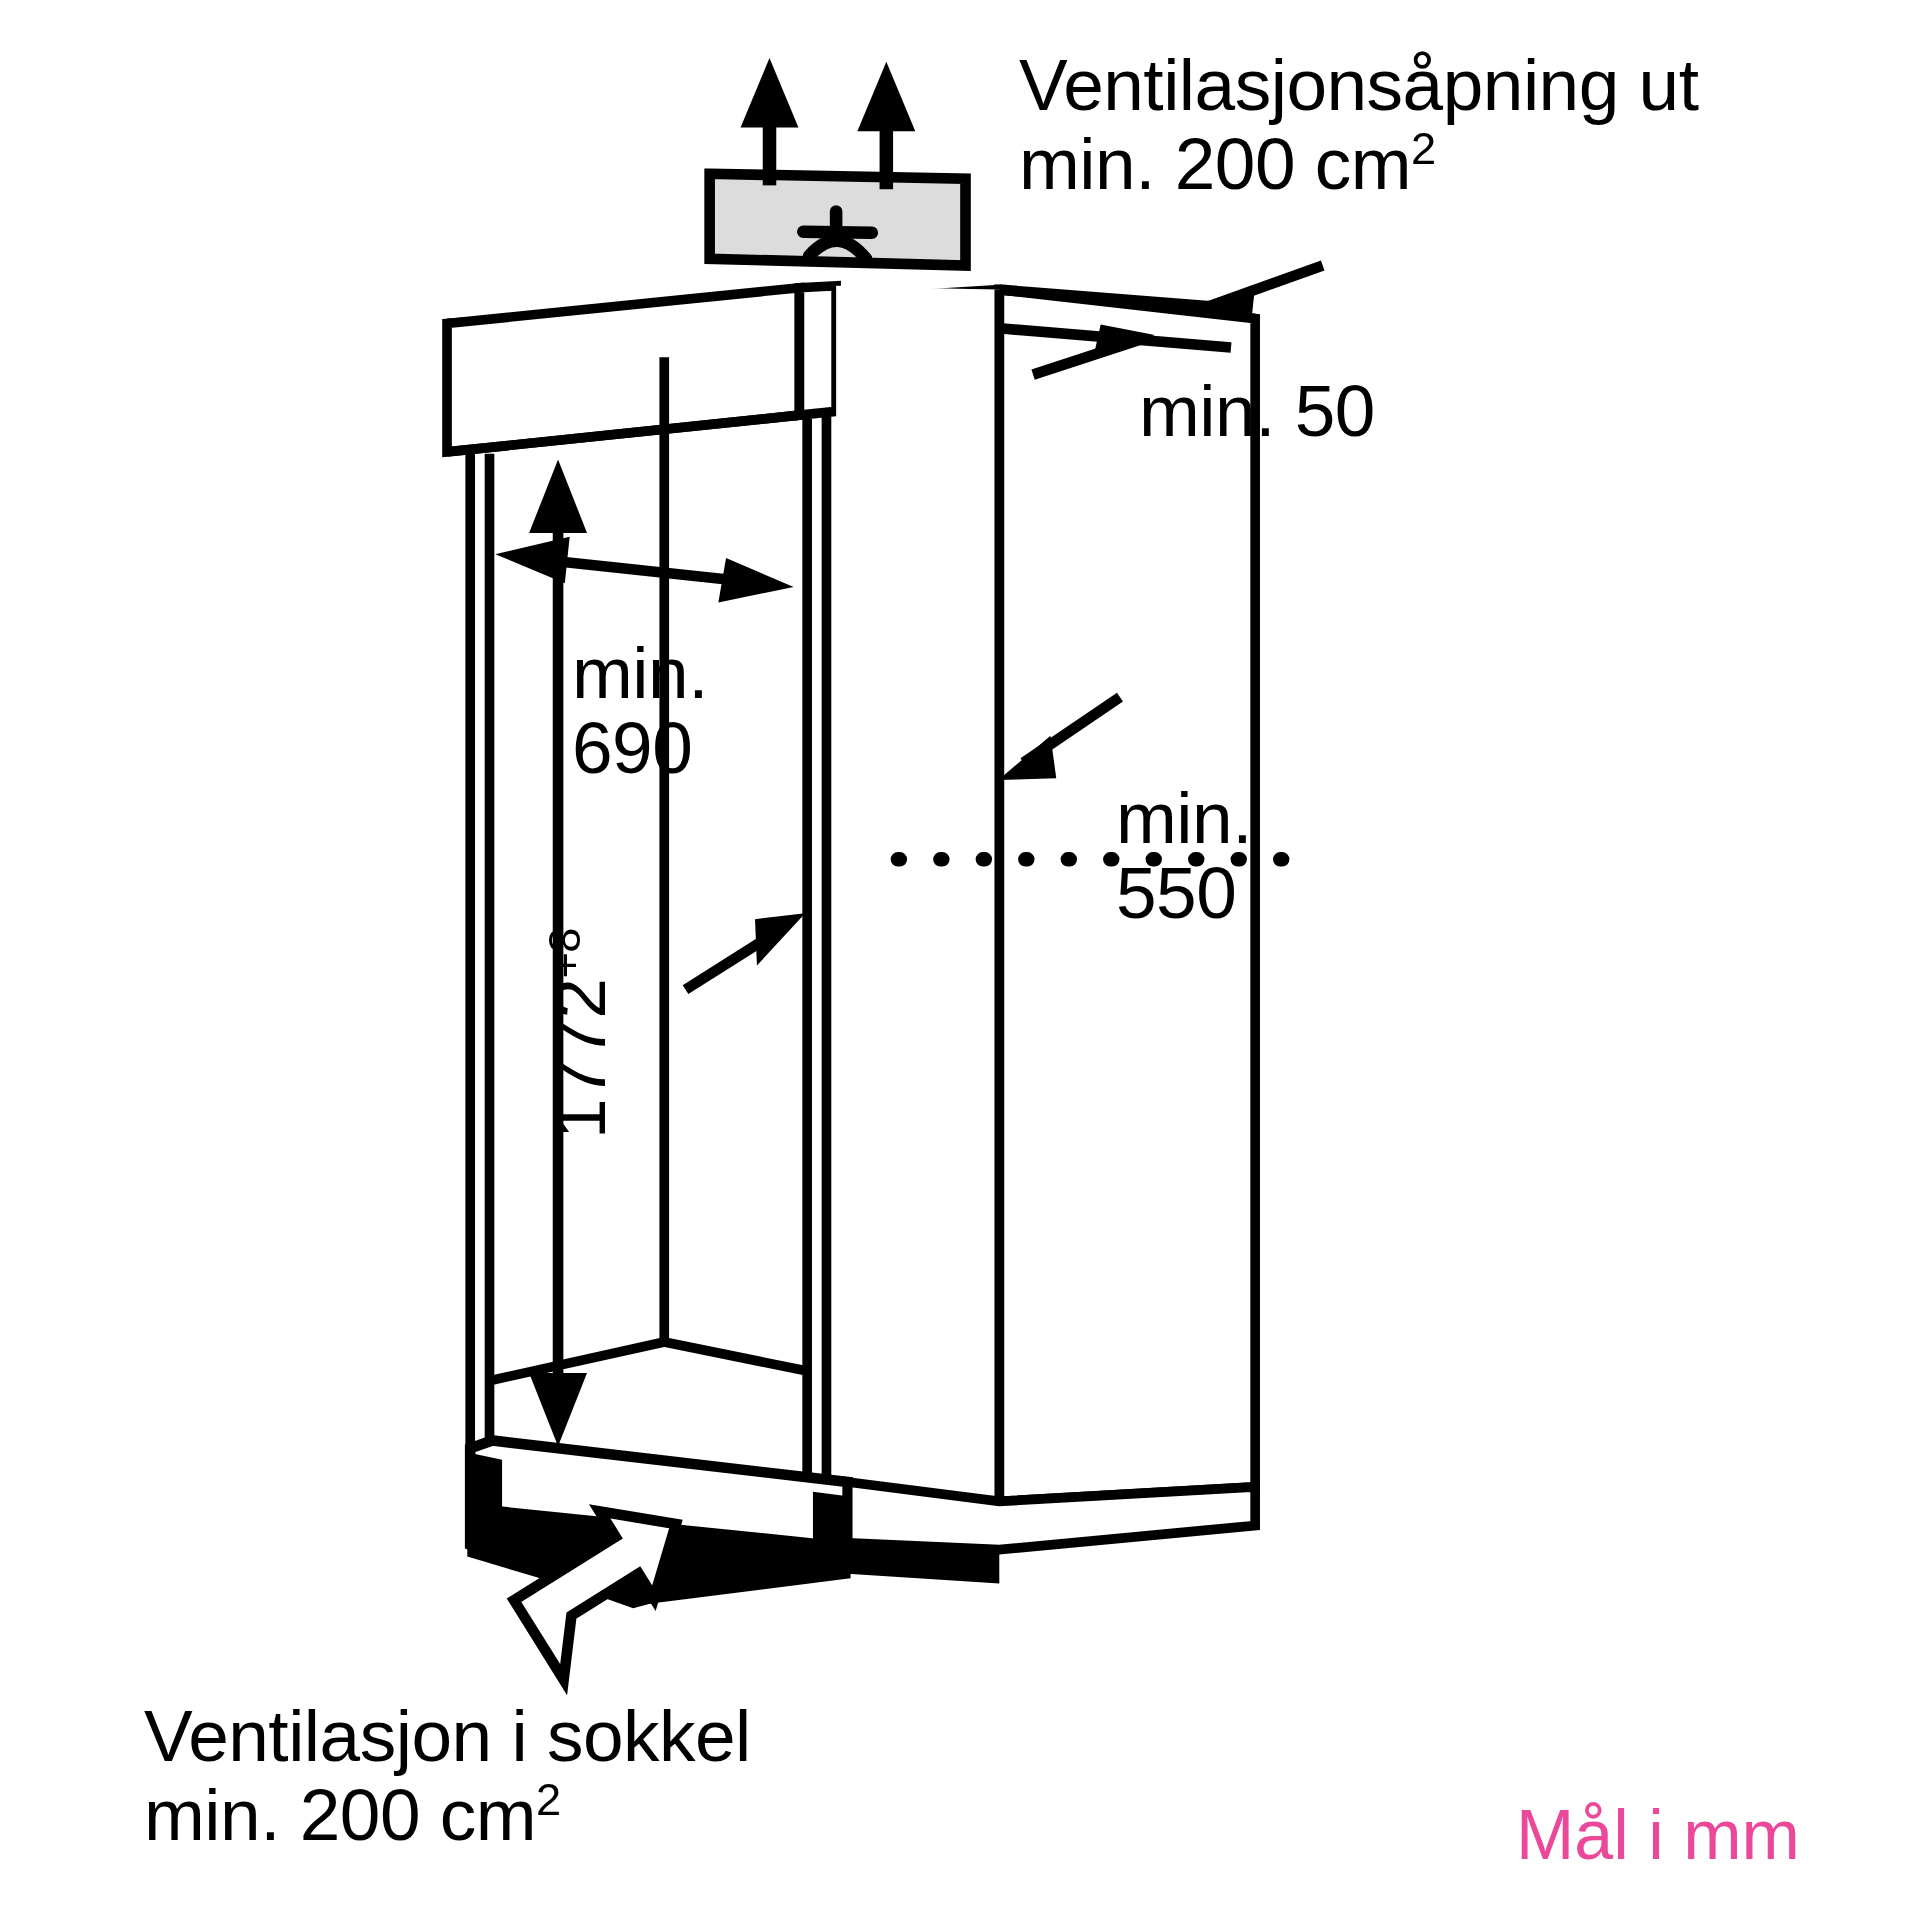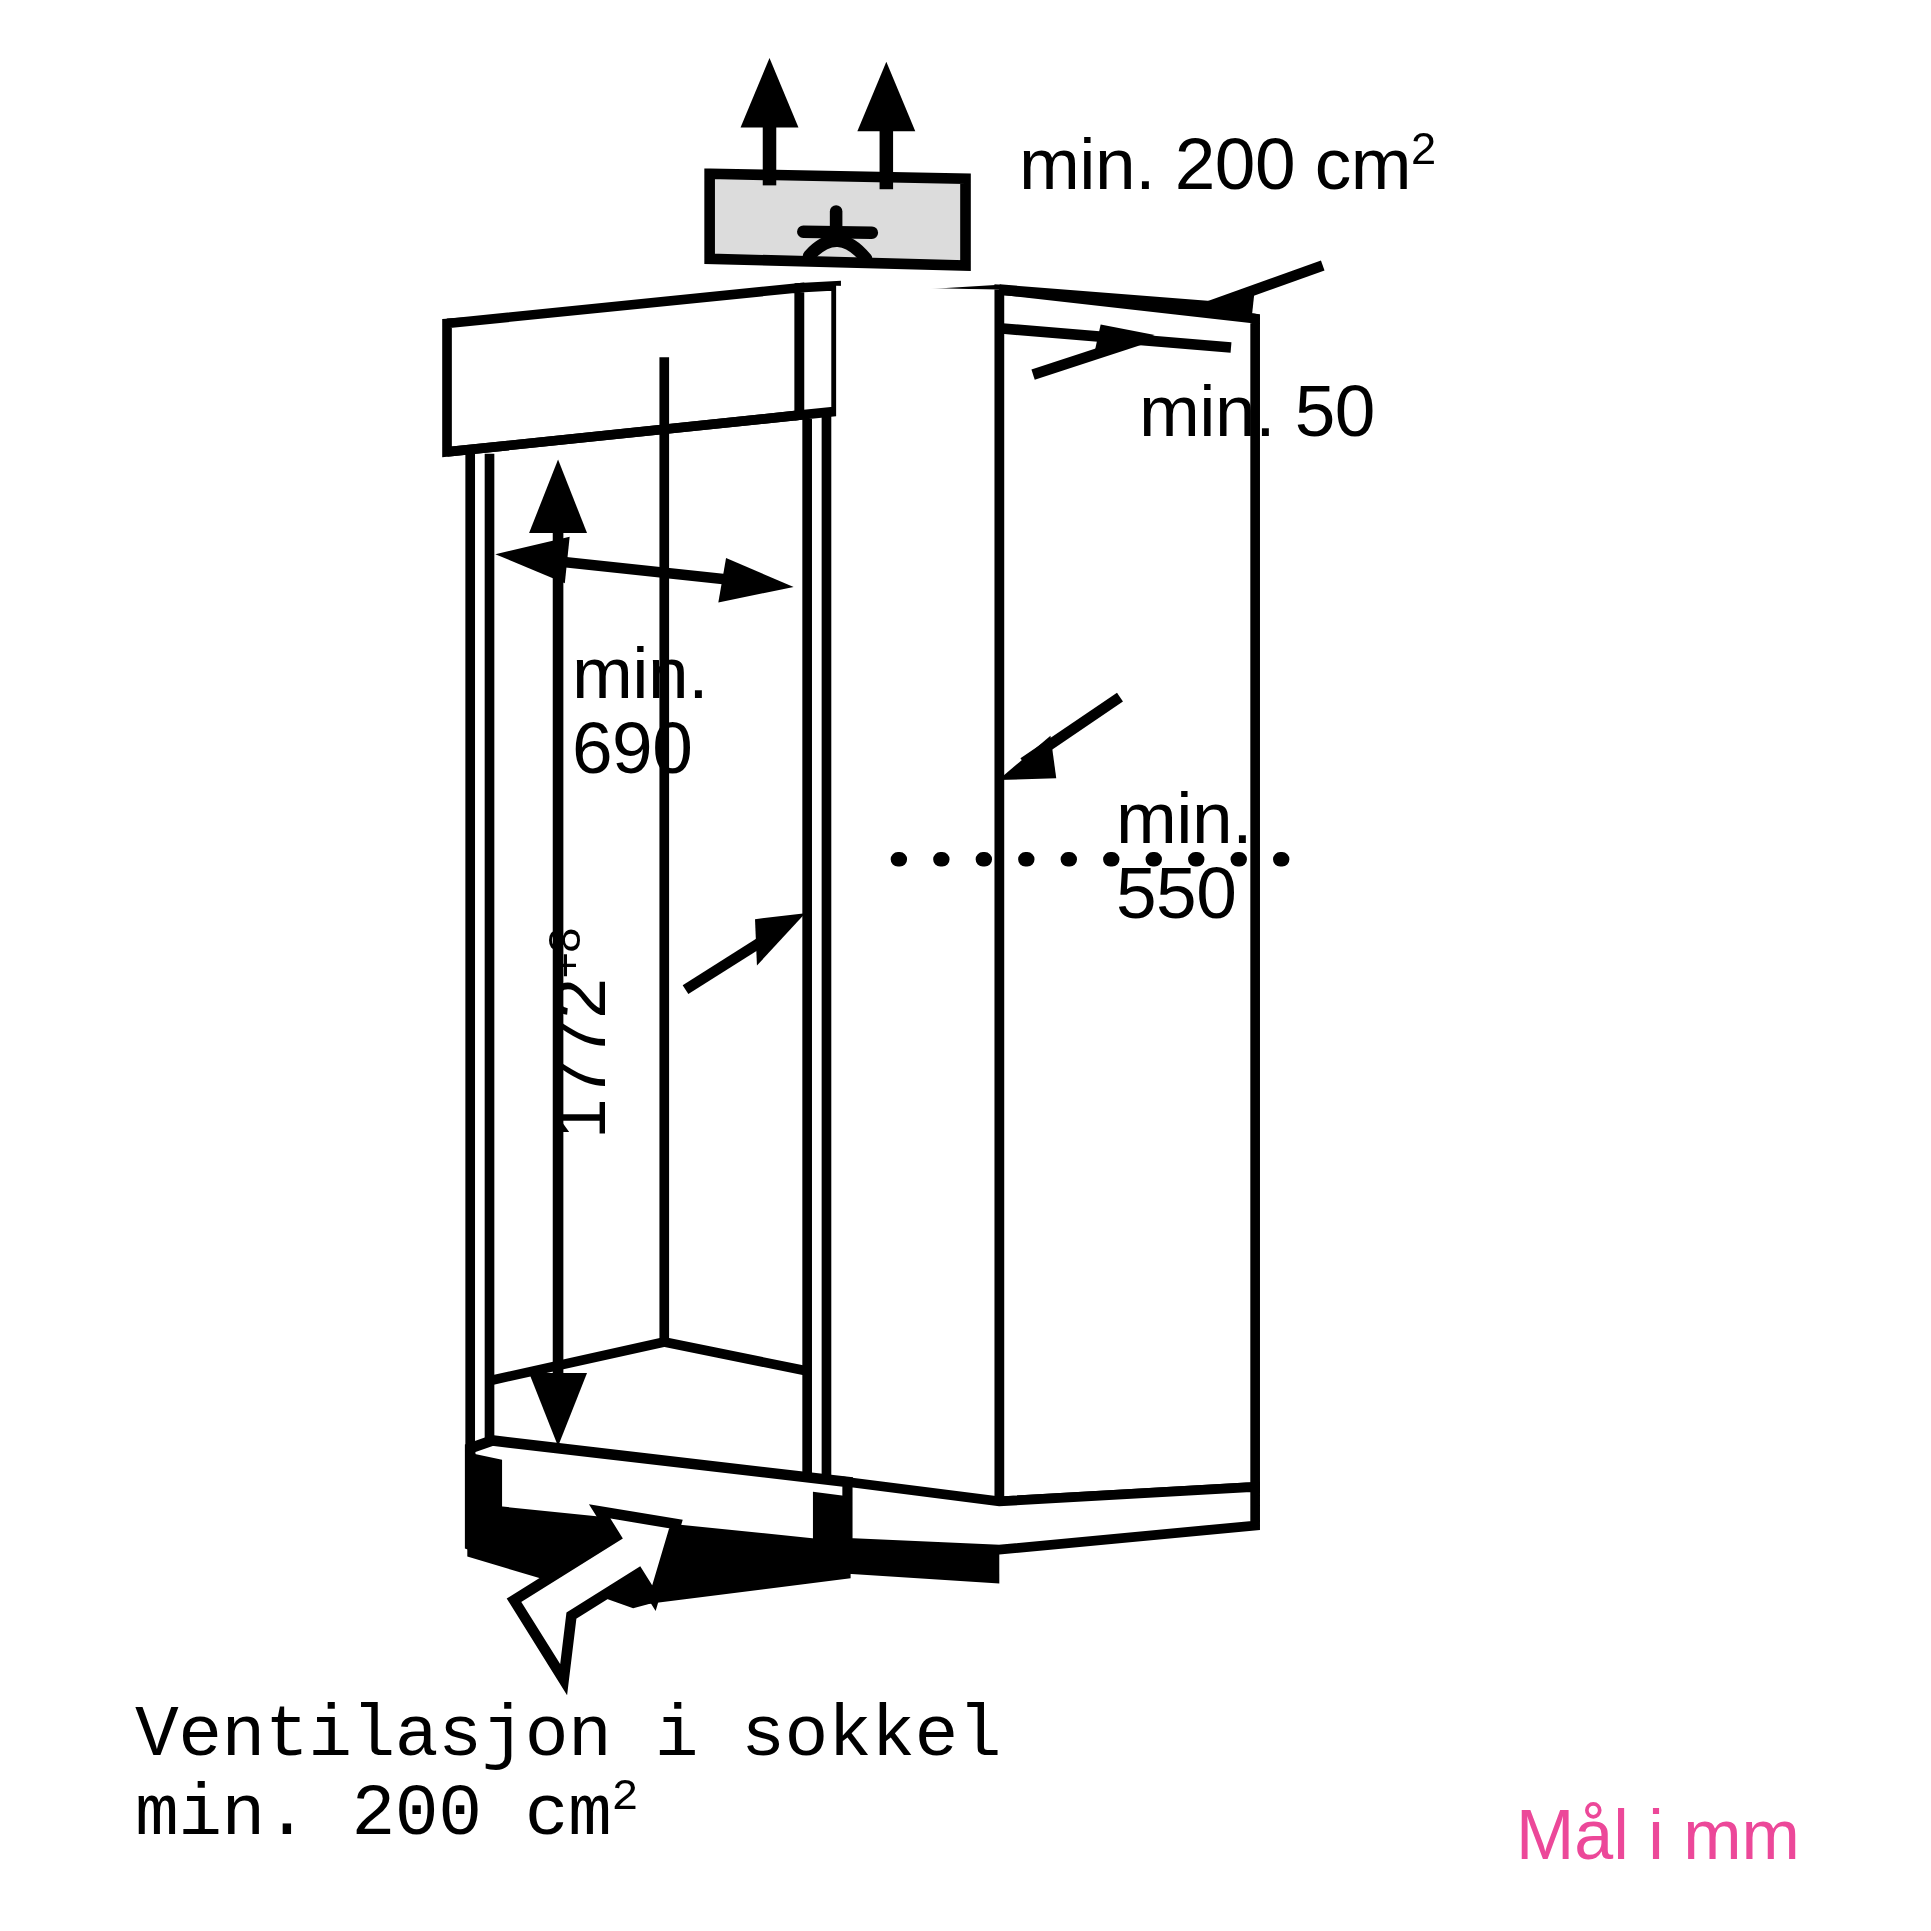--- a/index.html
+++ b/index.html
@@ -51,23 +51,22 @@
     left: 572px;
     top: 635px;
     line-height: 1.03;
   }
   #label-min550 {
     left: 1116px;
     top: 780px;
     line-height: 1.03;
   }
   #label-vent-base {
-    left: 135px;
+    left: 144px;
     top: 1697px;
-    font-family: Liberation Mono, monospace;
   }
   #label-units {
     left: 1516px;
     top: 1798px;
     color: #ec4899;
     font-size: 70px;
     letter-spacing: 0px;
   }
   
   #label-height {
@@ -224,21 +223,21 @@
       <line x1="1160" y1="722" x2="1060" y2="790" stroke-width="11"></line>
       <polygon points="1034,808 1088,762 1094,806" stroke="none"></polygon>
     </g>
 
     <g>
       <line x1="930" y1="890" x2="1365" y2="890" stroke="#000000" stroke-width="15" stroke-linecap="round" stroke-dasharray="2 42"></line>
     </g>
 
   </svg>
 
-  <div class="lbl lbl-big" id="label-vent-top"><br><span>min. 200 cm</span><span class="sup">2</span></div>
+  <div class="lbl lbl-big" id="label-vent-top"><span>Ventilasjonsåpning ut</span><br><span>min. 200 cm</span><span class="sup">2</span></div>
 
   <div class="lbl lbl-big" id="label-min50">min. 50</div>
 
   <div class="lbl lbl-big" id="label-min560"><span>min.</span><br><span>690</span></div>
 
   <div class="lbl lbl-big" id="label-min550"><span>min.</span><br><span>550</span></div>
 
   <div class="lbl" id="label-height"><span class="rot"><span>1772</span><span class="sup">+8</span></span></div>
 
   <div class="lbl lbl-big" id="label-vent-base"><span>Ventilasjon i sokkel</span><br><span>min. 200 cm</span><span class="sup">2</span></div>

